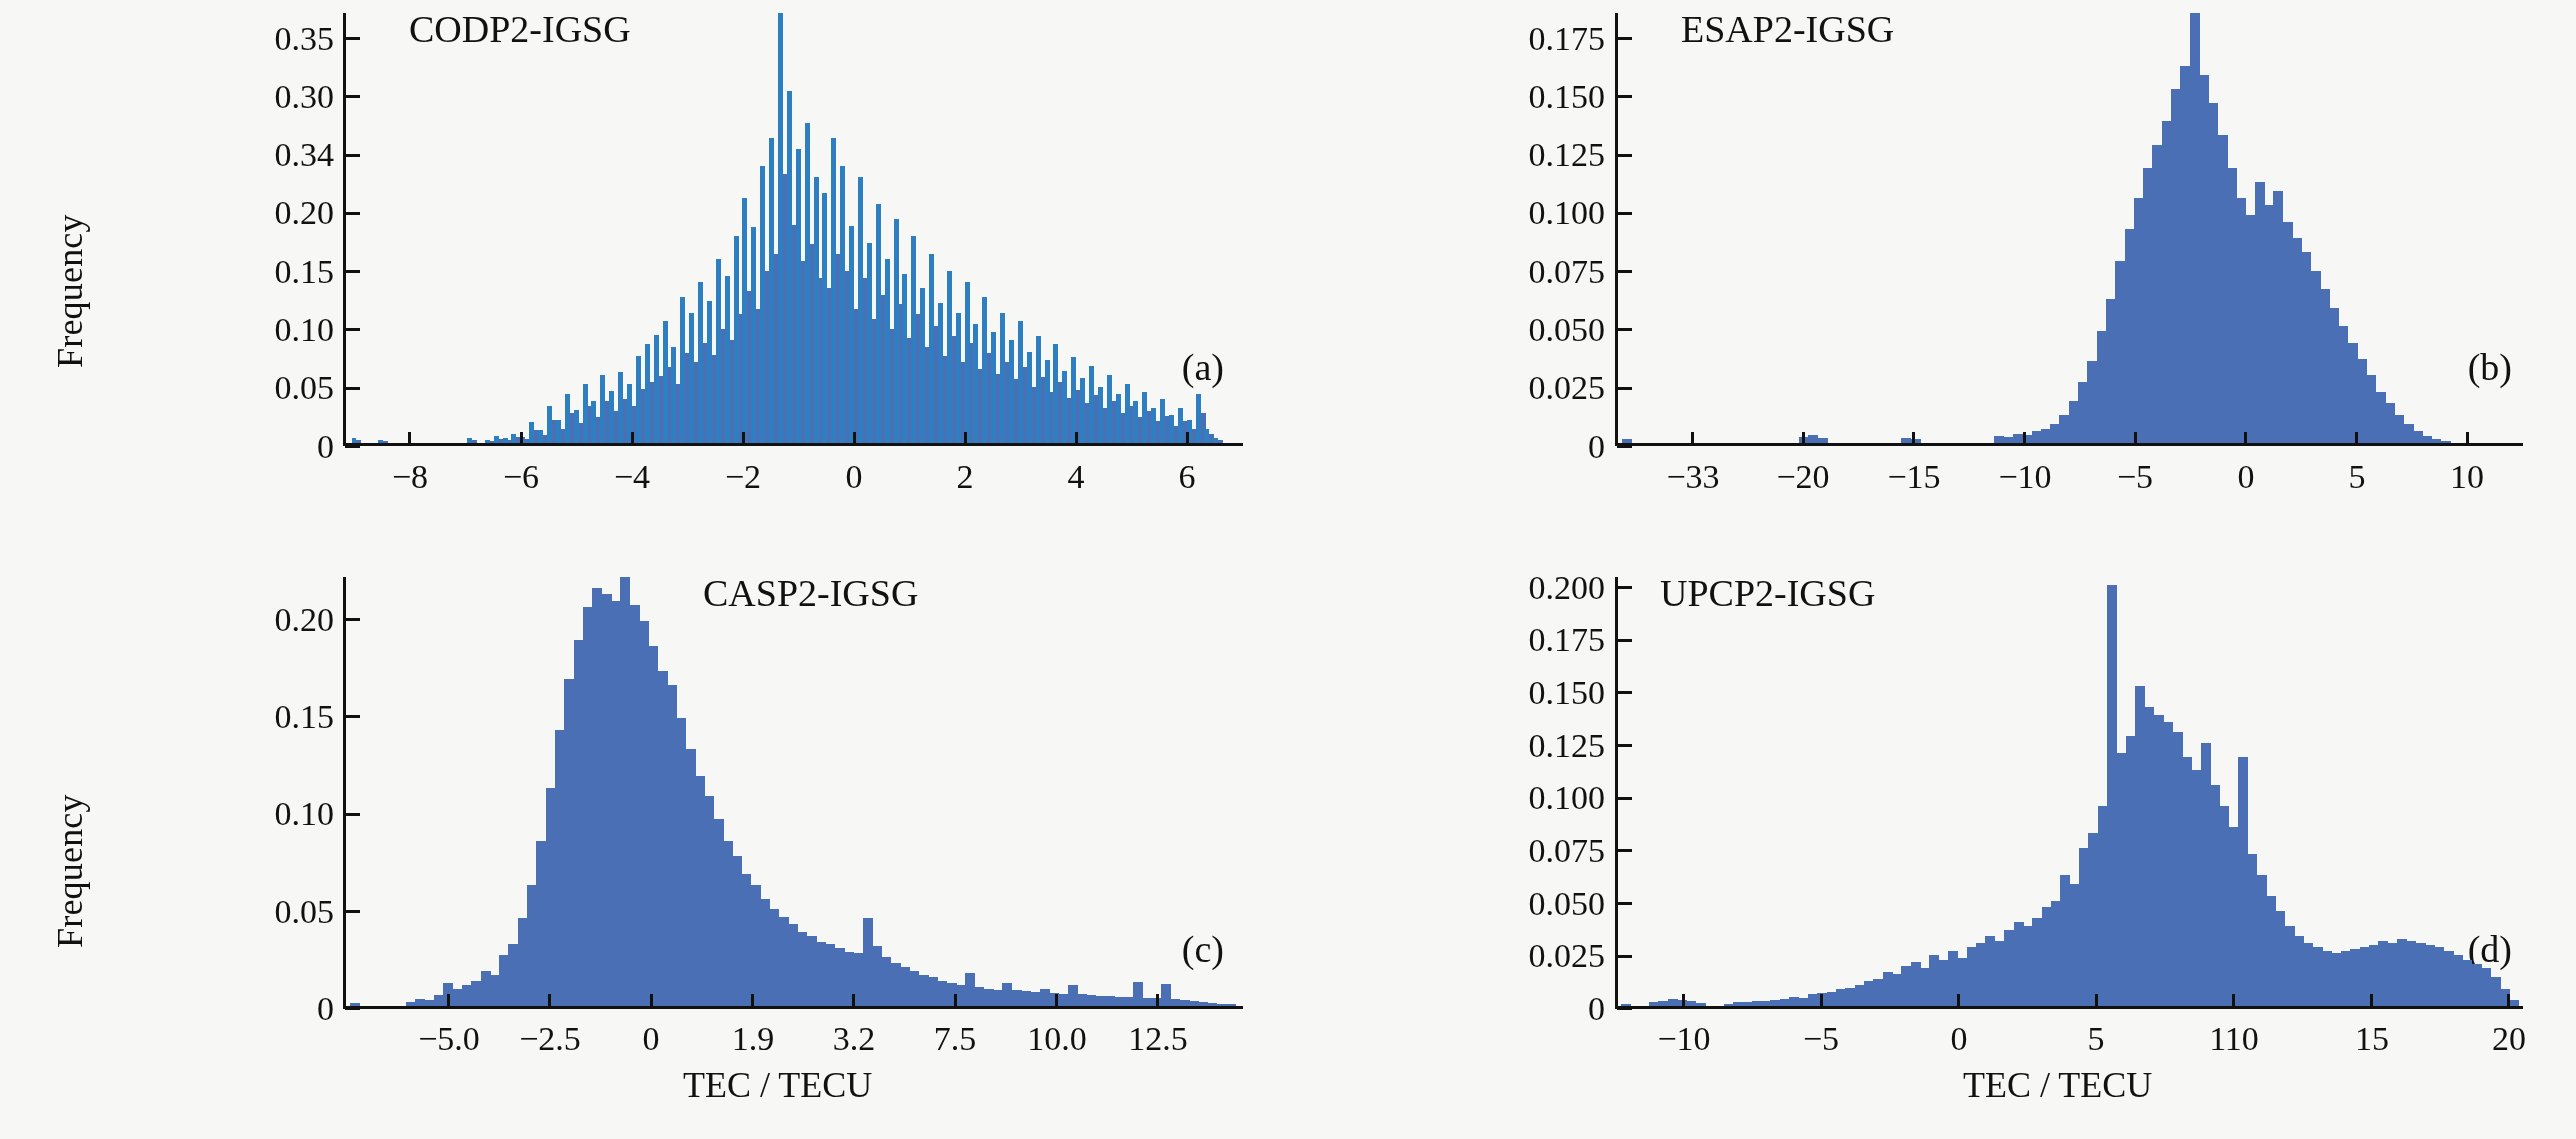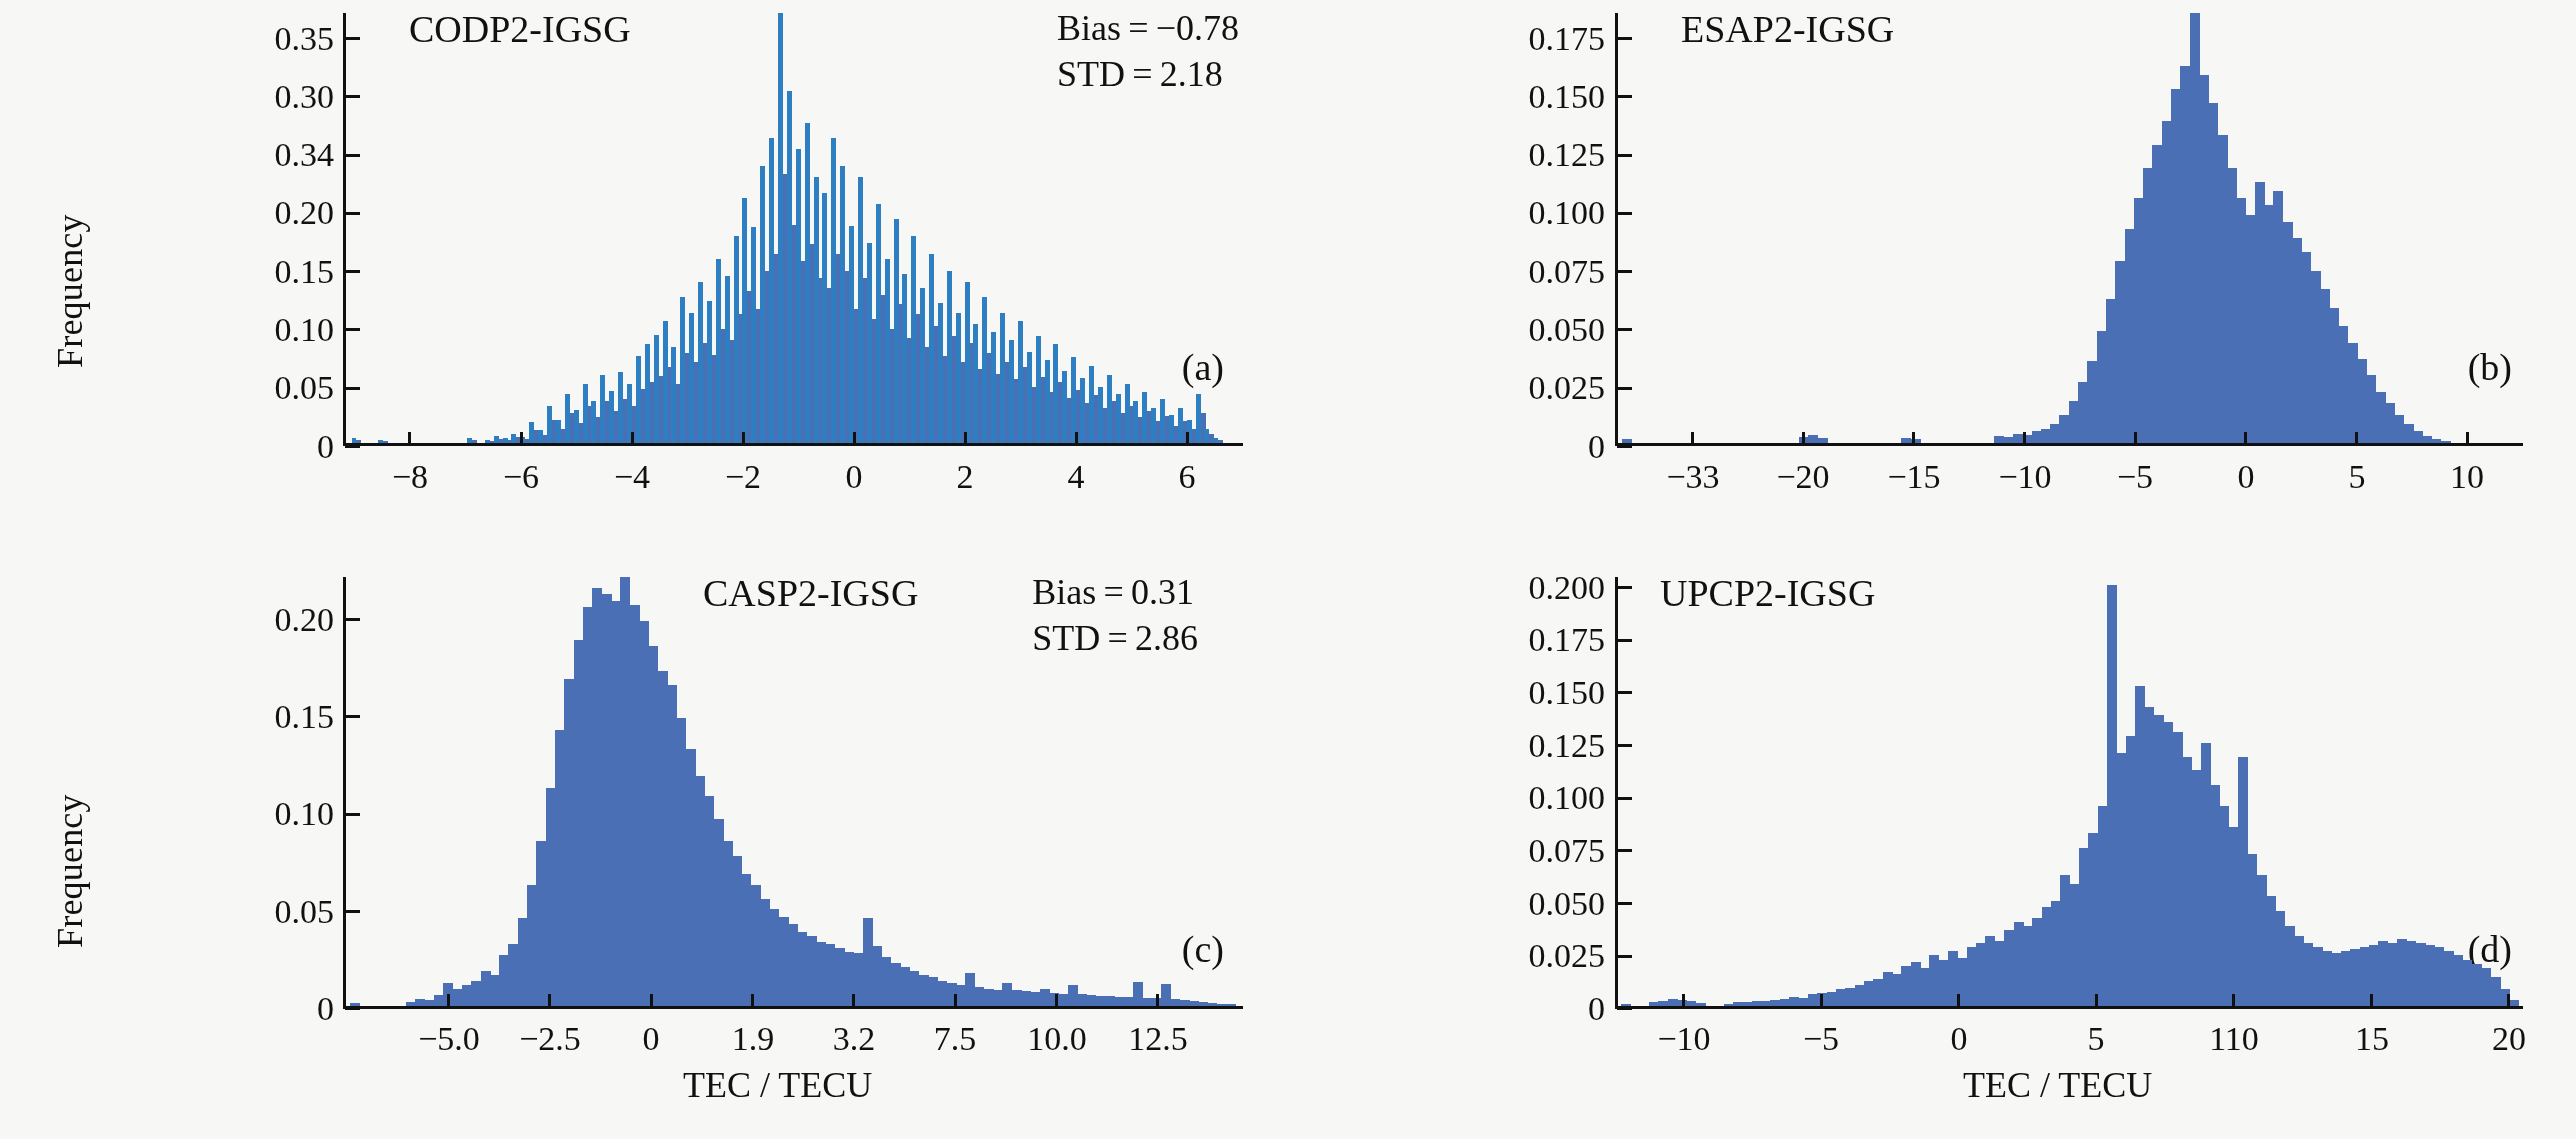--- a/index.html
+++ b/index.html
@@ -22,24 +22,20 @@
   .bar.fillb{background:#4a6fb5;}
 </style>
 </head>
 <body>
 
 <div class="figure">
 
   <div class="panel" style="left:0;top:0;width:1288px;height:540px;">
     <div class="ylabel" style="left:49px;top:74px;height:294px;">Frequency</div>
     <div class="title" style="left:409px;top:6.5px;">CODP2-IGSG</div>
-    <div class="stats" style="right:49px;top:4.9px;">
-      <div>Bias = −0.78</div>
-      <div>STD = 2.18</div>
-    </div>
     <div class="pid" style="right:64px;bottom:151px;">(a)</div>
     <div class="plotbox" style="left:343px;top:13px;width:900px;height:433px;">
       <div class="bars" style="left:0;top:0;right:0;bottom:0;">
           <div class="bar fillb" style="left: 867px; width: 9.5px; height: 2.9px; z-index: 0;"></div>
           <div class="bar fillb" style="left: 858px; width: 9.5px; height: 8.7px; z-index: 0;"></div>
           <div class="bar fillb" style="left: 850px; width: 9.5px; height: 30px; z-index: 0;"></div>
           <div class="bar fillb" style="left: 841px; width: 9.5px; height: 14.4px; z-index: 0;"></div>
           <div class="bar fillb" style="left: 832px; width: 9.5px; height: 21.7px; z-index: 0;"></div>
           <div class="bar fillb" style="left: 823px; width: 9.5px; height: 17.3px; z-index: 0;"></div>
           <div class="bar fillb" style="left: 814px; width: 9.5px; height: 27.5px; z-index: 0;"></div>
@@ -337,24 +333,20 @@
       <div class="xtick" style="left: 958px; top: 458px;">0</div>
       <div class="xtickmark" style="left: 1067px; top: 432px;"></div>
       <div class="xtick" style="left: 1069px; top: 458px;">5</div>
       <div class="xtickmark" style="left: 1178px; top: 432px;"></div>
       <div class="xtick" style="left: 1179px; top: 458px;">10</div>
     </div>
 
   <div class="panel" style="left:0;top:564px;width:1288px;height:575px;">
     <div class="ylabel" style="left:49px;top:90px;height:294px;">Frequency</div>
     <div class="title" style="left:703px;top:6.5px;">CASP2-IGSG</div>
-    <div class="stats" style="right:90px;top:4.9px;">
-      <div>Bias = 0.31</div>
-      <div>STD = 2.86</div>
-    </div>
     <div class="pid" style="right:64px;bottom:168px;">(c)</div>
     <div class="plotbox" style="left:343px;top:13px;width:900px;height:432px;">
       <div class="bars" style="left:0;top:0;right:0;bottom:0;">
           <div class="bar fillb" style="left: 4px; width: 10px; height: 2.9px;"></div>
           <div class="bar fillb" style="left: 60px; width: 10px; height: 3.9px;"></div>
           <div class="bar fillb" style="left: 69px; width: 10px; height: 6.8px;"></div>
           <div class="bar fillb" style="left: 79px; width: 10px; height: 5.8px;"></div>
           <div class="bar fillb" style="left: 88px; width: 10px; height: 10.7px;"></div>
           <div class="bar fillb" style="left: 97px; width: 10px; height: 23px;"></div>
           <div class="bar fillb" style="left: 107px; width: 10px; height: 17.5px;"></div>

